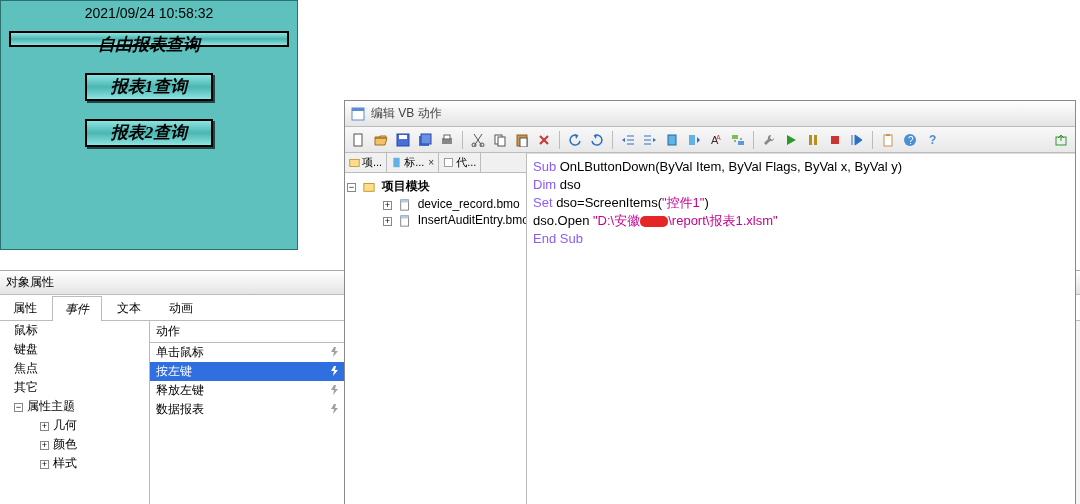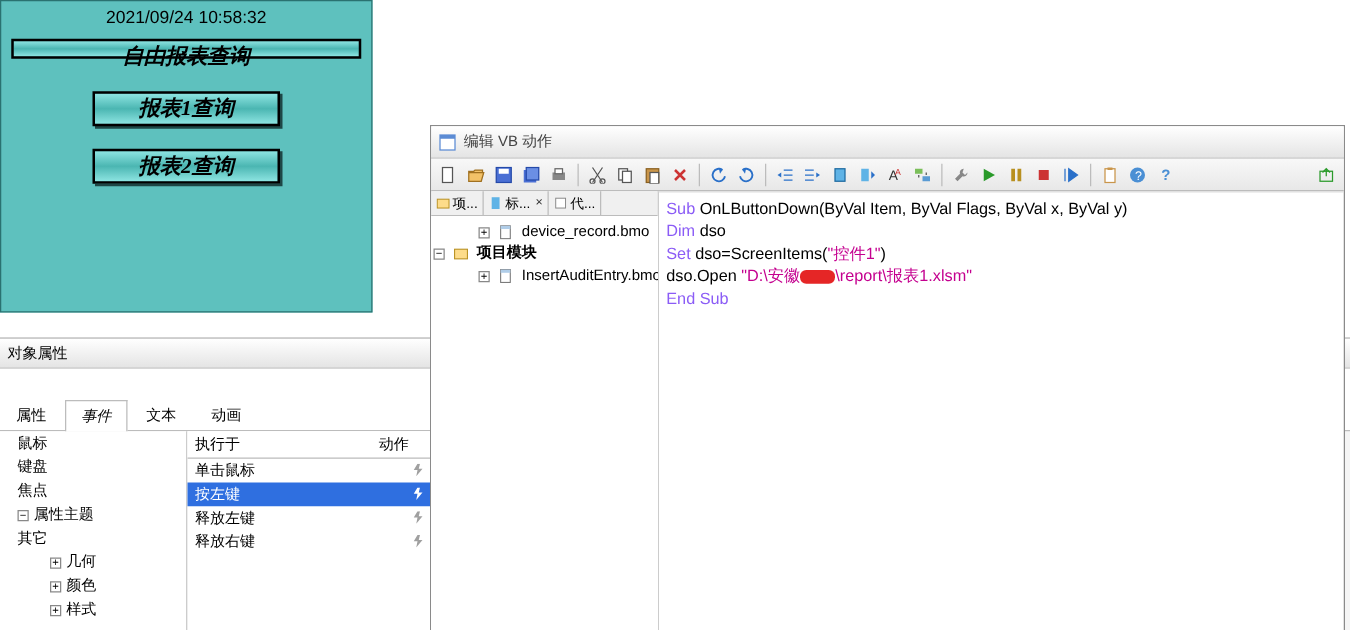--- a/index.html
+++ b/index.html
@@ -12,27 +12,27 @@
   }
   .hmi-title { text-align: center; font-weight: bold; font-size: 18px; margin-top: 8px; font-family: "SimHei", sans-serif; }
   .hmi-time  { text-align: center; font-size: 14px; margin-top: 4px; }
   .hmi-btn   {
     display: block; margin: 0 auto; text-align: center;
     font-size: 17px; font-weight: bold; font-style: italic; font-family: "SimSun", serif;
     background: linear-gradient(#8de4e1,#4bb6b2,#8de4e1);
     border: 2px solid #000; position: relative; cursor: pointer;
   }
   .hmi-btn.big   { width: 280px; height: 16px; line-height: 24px; margin-top: 10px; }
-  .hmi-btn.small { width: 150px; height: 28px; line-height: 24px; margin-top: 26px; box-shadow: 2px 2px 0 #1e4746; }
+  .hmi-btn.small { width: 128px; height: 28px; line-height: 24px; margin-top: 26px; box-shadow: 2px 2px 0 #1e4746; }
 
   
   .prop-panel { position: absolute; left: 0; top: 270px; right: 0; height: 234px; background: #f5f5f5; border-top: 1px solid #a9a9a9; }
   .prop-title { padding: 3px 6px; font-size: 12px; background: linear-gradient(#fff,#e4e4e4); border-bottom: 1px solid #bcbcbc; }
   .tabs { display: flex; background: #fff; border-bottom: 1px solid #bcbcbc; }
-  .tab { padding: 4px 12px 3px; border: 1px solid transparent; border-bottom: none; cursor: pointer; margin-right: 2px; margin-top: 24px; }
+  .tab { padding: 4px 12px 3px; border: 1px solid transparent; border-bottom: none; cursor: pointer; margin-right: 2px; }
   .tab.active { background: #fff; border-color: #bcbcbc; position: relative; top: 1px; font-style: italic; }
 
   .prop-body { display: flex; height: calc(100% - 44px); }
   .prop-left  { width: 150px; border-right: 1px solid #bcbcbc; background: #fff; overflow: auto; }
   .prop-mid   { width: 200px; border-right: 1px solid #bcbcbc; background: #fff; }
   .prop-head  { font-size: 12px; padding: 2px 6px; background: #fff; border-bottom: 1px solid #bcbcbc; font-weight: normal; }
 
   .tree-node  { padding: 1px 4px 1px 14px; position: relative; cursor: pointer; white-space: nowrap; }
   .tree-node::before { content: "─"; position: absolute; left: 3px; top: 0; color: #888; font-size: 10px; }
   .tree-root > .tree-node::before { content: ""; }
@@ -89,35 +89,34 @@
     <div class="tab active">事件</div>
     <div class="tab">文本</div>
     <div class="tab">动画</div>
   </div>
   <div class="prop-body">
     <div class="prop-left">
       <div class="tree-root">
         <div class="tree-node">鼠标</div>
         <div class="tree-node">键盘</div>
         <div class="tree-node">焦点</div>
+        <div class="tree-node">其它</div>
         <div class="tree-node tree-exp">
           <span class="exp-box">−</span><span>属性主题</span>
         </div>
-        <div class="tree-node">其它</div>
         <div style="padding-left:26px">
           <div class="tree-node tree-exp"><span class="exp-box">+</span><span>几何</span></div>
           <div class="tree-node tree-exp"><span class="exp-box">+</span><span>颜色</span></div>
           <div class="tree-node tree-exp"><span class="exp-box">+</span><span>样式</span></div>
         </div>
       </div>
     </div>
 
     <div class="prop-mid">
       <div class="prop-head" style="display:flex">
-        <span style="flex:1">执行于</span>
         <span style="width:40px">动作</span>
       </div>
       <div class="ev-row">
           <span>单击鼠标</span>
           <span class="bolt"><svg class="off" viewBox="0 0 10 10">
               <path d="M4 0 L6 0 L5 4 L8 4 L3 10 L4 5 L1 5 Z"></path>
             </svg></span>
         </div>
       <div class="ev-row sel">
           <span>按左键</span>
@@ -125,21 +124,21 @@
               <path d="M4 0 L6 0 L5 4 L8 4 L3 10 L4 5 L1 5 Z"></path>
             </svg></span>
         </div>
       <div class="ev-row">
           <span>释放左键</span>
           <span class="bolt"><svg class="off" viewBox="0 0 10 10">
               <path d="M4 0 L6 0 L5 4 L8 4 L3 10 L4 5 L1 5 Z"></path>
             </svg></span>
         </div>
       <div class="ev-row">
-          <span>释放右键</span>
+          <span>数据报表</span>
           <span class="bolt"><svg class="off" viewBox="0 0 10 10">
               <path d="M4 0 L6 0 L5 4 L8 4 L3 10 L4 5 L1 5 Z"></path>
             </svg></span>
         </div>
     </div>
   </div>
 </div>
 
 <div class="vb-window">
   <div class="vb-titlebar">
@@ -324,35 +323,35 @@
             <span class="x">×</span>
           </div>
         <div class="vb-sidetab">
             <svg width="11" height="11" viewBox="0 0 14 14">
               <rect x="2" y="2" width="10" height="10" fill="#fff" stroke="#888"></rect>
             </svg>
             <span>代...</span>
           </div>
       </div>
       <div class="vb-tree">
+        <div class="node">
+          <span class="exp-box">−</span>
+          <svg class="doc-icon" viewBox="0 0 14 14">
+              <rect x="1" y="3" width="12" height="9" fill="#fddc8a" stroke="#b89020"></rect>
+            </svg>
+          <b>项目模块</b>
+        </div>
         <div class="node leaf">
           <span class="exp-box">+</span>
           <svg class="doc-icon" viewBox="0 0 14 14">
               <rect x="2" y="1" width="9" height="12" fill="#fff" stroke="#777"></rect>
               <rect x="2" y="1" width="9" height="3" fill="#b0cde8"></rect>
             </svg>
           <span>device_record.bmo</span>
         </div>
-        <div class="node">
-          <span class="exp-box">−</span>
-          <svg class="doc-icon" viewBox="0 0 14 14">
-              <rect x="1" y="3" width="12" height="9" fill="#fddc8a" stroke="#b89020"></rect>
-            </svg>
-          <b>项目模块</b>
-        </div>
         <div class="node leaf">
           <span class="exp-box">+</span>
           <svg class="doc-icon" viewBox="0 0 14 14">
               <rect x="2" y="1" width="9" height="12" fill="#fff" stroke="#777"></rect>
               <rect x="2" y="1" width="9" height="3" fill="#b0cde8"></rect>
             </svg>
           <span>InsertAuditEntry.bmo</span>
         </div>
       </div>
     </div>

